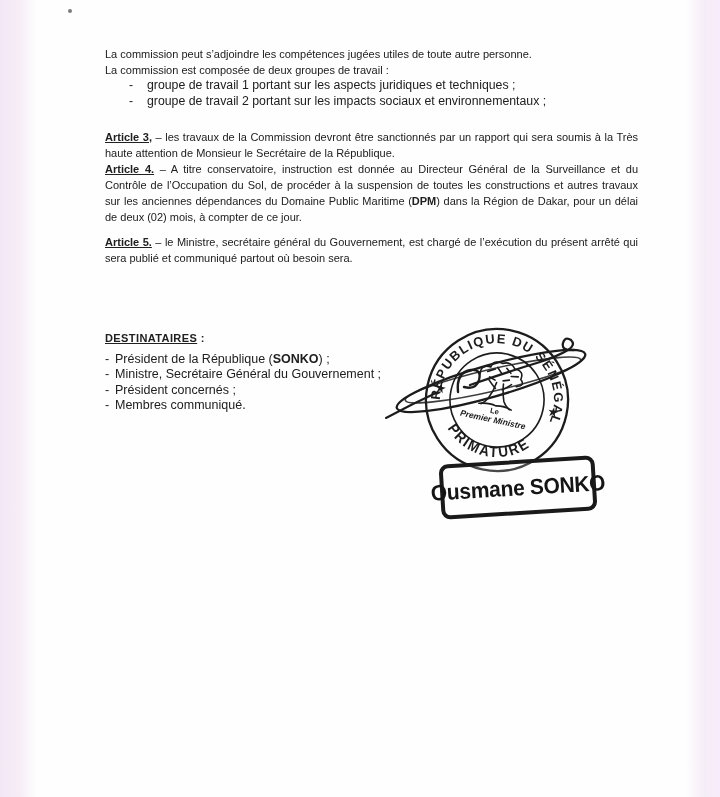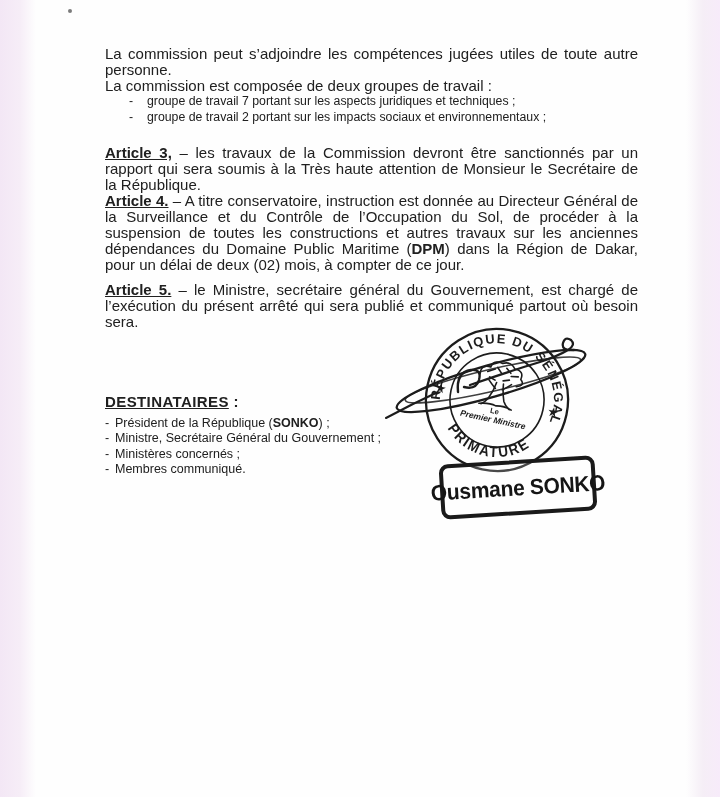--- a/index.html
+++ b/index.html
@@ -7,21 +7,21 @@
     width:720px;height:797px;position:relative;overflow:hidden;
     background:#fefefe;color:#202020;
     font-family:"Liberation Sans",sans-serif;
   }
   .edge{position:absolute;top:0;height:100%;pointer-events:none;}
   .edge-left{left:0;width:36px;background:linear-gradient(90deg,#f3e7f5 0%,#f6edf7 55%,rgba(255,255,255,0) 100%);}
   .edge-right{right:0;width:34px;background:linear-gradient(270deg,#f7ebfa 0%,#f5eef6 50%,rgba(255,255,255,0) 100%);}
   .artifact-dot{position:absolute;left:68px;top:9px;width:4px;height:4px;border-radius:50%;background:#5a5a5a;opacity:.8;}
 
   .doc{position:absolute;left:105px;top:46px;width:533px;}
-  .doc p{margin:0;font-size:15px;line-height:16px;text-align:justify;}
+  .doc p{margin:0;font-size:11px;line-height:16px;text-align:justify;}
   .p1{margin-bottom:9px;}
   .p2{margin-bottom:10px;text-align:left !important;}
   ul.workgroups{list-style:none;margin:0 0 20px 24px;padding:0;}
   ul.workgroups li{display:flex;font-size:12.3px;line-height:15.5px;}
   ul.workgroups .marker{width:18px;flex:0 0 18px;}
   .article{margin-top:8px;}
   .article.first{margin-top:0;}
   .article.a5{margin-top:9px;}
   .art-label{font-weight:bold;text-decoration:underline;}
 
@@ -55,21 +55,21 @@
 <div class="edge edge-right"></div>
 <div class="artifact-dot"></div>
 
 <div class="doc">
   <p class="p1">La commission peut s’adjoindre les compétences jugées utiles de toute autre personne.</p>
   <p class="p2">La commission est composée de deux groupes de travail :</p>
 
   <ul class="workgroups">
     <li>
       <span class="marker">-</span>
-      <span>groupe de travail 7 portant sur les aspects juridiques et techniques ;</span>
+      <span>groupe de travail 1 portant sur les aspects juridiques et techniques ;</span>
     </li>
     <li>
       <span class="marker">-</span>
       <span>groupe de travail 2 portant sur les impacts sociaux et environnementaux ;</span>
     </li>
   </ul>
 
   <p class="article first"><span class="art-label">Article 3,</span><span> – </span><span>les travaux de la Commission devront être sanctionnés par un rapport qui sera soumis à la Très haute attention de Monsieur le Secrétaire de la République.</span></p>
 
   <p class="article"><span class="art-label">Article 4.</span><span> – </span><span>A titre conservatoire, instruction est donnée au Directeur Général de la Surveillance et du Contrôle de l’Occupation du Sol, de procéder à la suspension de toutes les constructions et autres travaux sur les anciennes dépendances du Domaine Public Maritime (</span><span class="b">DPM</span><span>) dans la Région de Dakar, pour un délai de deux (02) mois, à compter de ce jour.</span></p>
@@ -82,21 +82,21 @@
       <li>
         <span class="marker">-</span>
         <span><span>Président de la République (</span><span class="b">SONKO</span><span>) ;</span></span>
       </li>
       <li>
         <span class="marker">-</span>
         <span>Ministre, Secrétaire Général du Gouvernement ;</span>
       </li>
       <li>
         <span class="marker">-</span>
-        <span>Ministères concernés ;</span>
+        <span>Président concernés ;</span>
       </li>
       <li>
         <span class="marker">-</span>
         <span>Membres communiqué.</span>
       </li>
     </ul>
   </div>
 </div>
 
 <svg class="stamp-svg" viewBox="0 0 246 160" aria-hidden="true">

